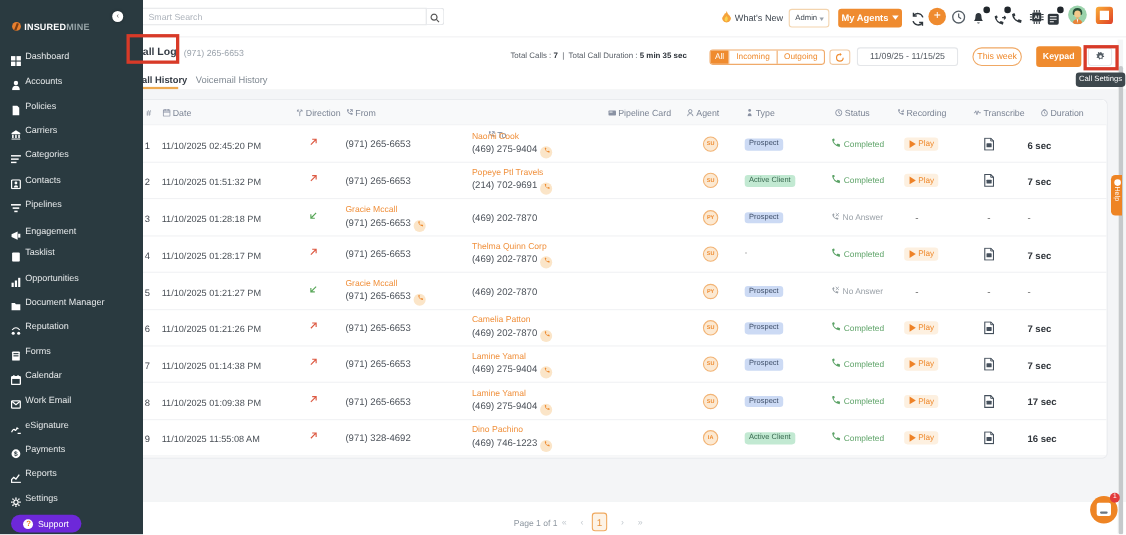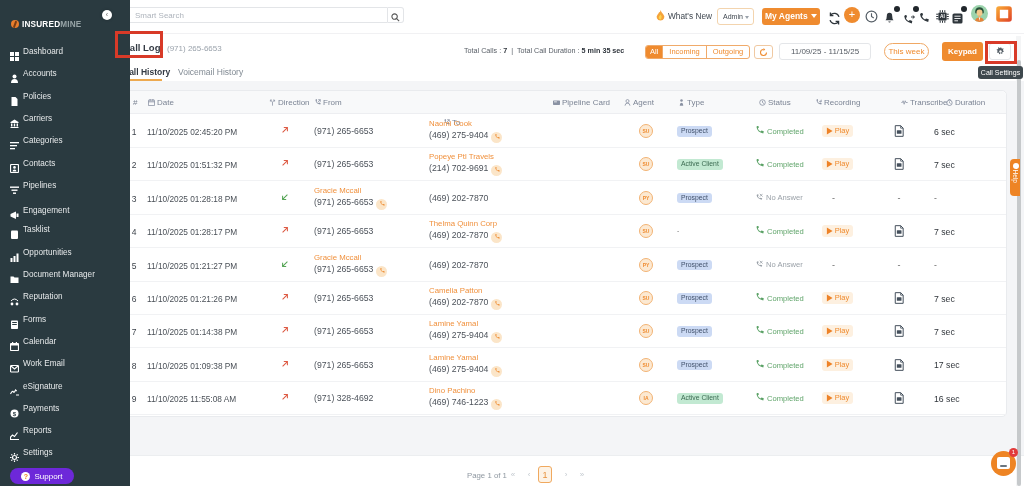--- a/index.html
+++ b/index.html
@@ -72,21 +72,21 @@
 .c-type { position:absolute; left:558px; top:12px; height:10.5px; border-radius:3px; font-size:6.8px; line-height:10.5px; padding:0 4px; }
 .t-pro { background:#ccdaf4; color:#40506a; }
 .t-act { background:#c2e9d2; color:#3a6a51; }
 .t-dash { background:none; color:#666; padding:0; }
 .c-status { position:absolute; left:636px; top:12px; font-size:7.6px; white-space:nowrap; }
 .st-ok { color:#61a56b; }
 .st-no { color:#9aa1a8; }
 .c-rec { position:absolute; left:703px; top:11px; width:31px; height:12px; background:#fdf0e0; border-radius:3px; color:#ef8b2f; font-size:7.5px; text-align:center; line-height:12px; }
 .c-rec-d { position:absolute; left:713px; top:12px; color:#666; }
 .c-tr { position:absolute; left:774px; top:11px; width:12px; text-align:center; }
-.c-dur { position:absolute; left:815px; top:12.5px; font-weight:normal; font-size:8.7px; color:#30353b; }
+.c-dur { position:absolute; left:815px; top:12.5px; font-weight:bold; font-size:8.7px; color:#30353b; }
 
 
 .pagebar { position:absolute; left:107px; top:455px; width:917px; height:31px; background:#fff; border-top:1px solid #eceef0; }
 .pg-tx { position:absolute; left:360px; top:15px; font-size:7.8px; color:#8f98a1; }
 .pg-b { position:absolute; top:11px; width:14px; height:16px; color:#c3c9cf; font-size:8px; text-align:center; line-height:16px; }
 .pg-1 { position:absolute; left:431px; top:10px; width:14px; height:17px; border:1px solid #f0a95f; background:#fdf3e6; border-radius:3px; color:#e8923d; font-size:9px; text-align:center; line-height:16px; }
 
 
 .helptab { position:absolute; left:1010px; top:159px; width:10px; height:37px; background:#ee8424; border-radius:4px 0 0 4px; z-index:9; }
 .helptab .htx { position:absolute; left:-6px; top:18px; transform:rotate(90deg); transform-origin:center; color:#fff; font-size:6.5px; width:22px; }
@@ -404,21 +404,21 @@
             <path d="M2.5 9.5 q0-4 2.5-4 q2.5 0 2.5 4 z" fill="#8a92a3"></path>
           </svg>Type</div>
 <div class="th" style="left:640px;"><svg width="7" height="7" viewBox="0 0 10 10" style="vertical-align:-1px;margin-right:2px;">
             <circle cx="5" cy="5" r="4" fill="none" stroke="#8a92a3" stroke-width="1.2"></circle>
             <path d="M5 2.5 V5 L7 6.5" stroke="#8a92a3" stroke-width="1.2" fill="none"></path>
           </svg>Status</div>
 <div class="th" style="left:696px;"><svg width="7" height="7" viewBox="0 0 10 10" style="vertical-align:-1px;margin-right:2px;">
             <path d="M2 1 q0.5 5.5 7 7 l0.5-2.2 -2.3-0.8 -1 1 q-2-1-2.7-3 l1-0.9 -0.7-2.2 z" fill="#8a92a3"></path>
             <path d="M6.2 3.5 q1.5-1.5 3 0 M9 1 v2.6 h-2.6" stroke="#8a92a3" stroke-width="1" fill="none"></path>
           </svg>Recording</div>
-<div class="th" style="left:782px;"><svg width="7" height="7" viewBox="0 0 10 10" style="vertical-align:-1px;margin-right:2px;">
+<div class="th" style="left:766px;"><svg width="7" height="7" viewBox="0 0 10 10" style="vertical-align:-1px;margin-right:2px;">
             <path d="M0.5 5 h1.5 l1-2.5 1.5 5 1.5-5 1 2.5 h2.5" stroke="#8a92a3" stroke-width="1.1" fill="none"></path>
           </svg>Transcribe</div>
 <div class="th" style="left:827px;"><svg width="7" height="7" viewBox="0 0 10 10" style="vertical-align:-1px;margin-right:2px;">
             <circle cx="5" cy="5.5" r="3.8" fill="none" stroke="#8a92a3" stroke-width="1.2"></circle>
             <path d="M5 3.5 V5.5 L6.5 6.5" stroke="#8a92a3" stroke-width="1.1" fill="none"></path>
             <line x1="3.5" y1="0.5" x2="6.5" y2="0.5" stroke="#8a92a3" stroke-width="1.2"></line>
           </svg>Duration</div>
 </div>
 <div class="row" style="top:23.0px;">
         <div class="c-num">1</div>

